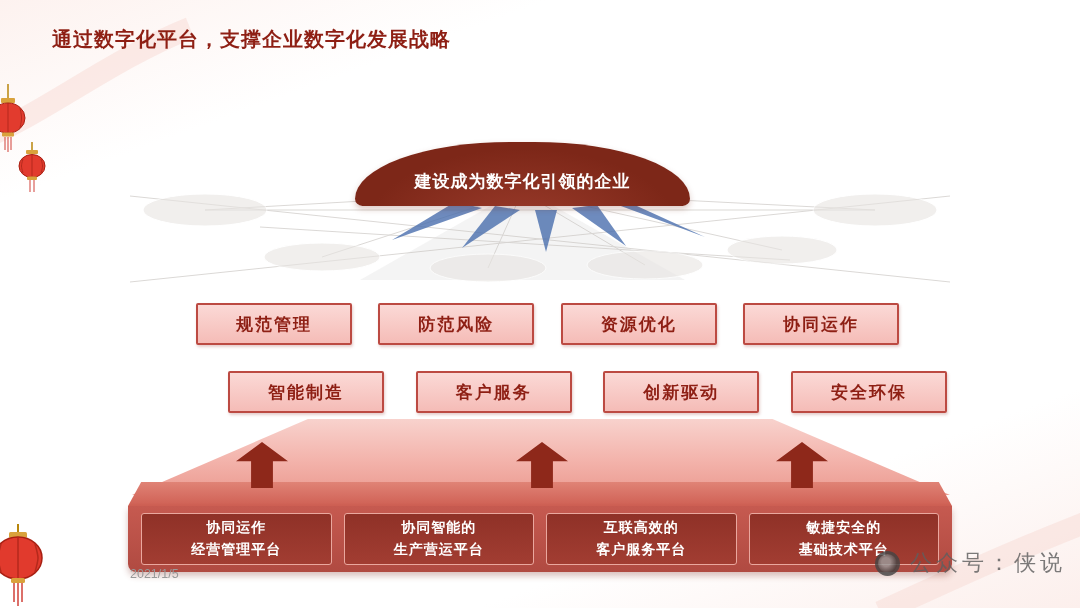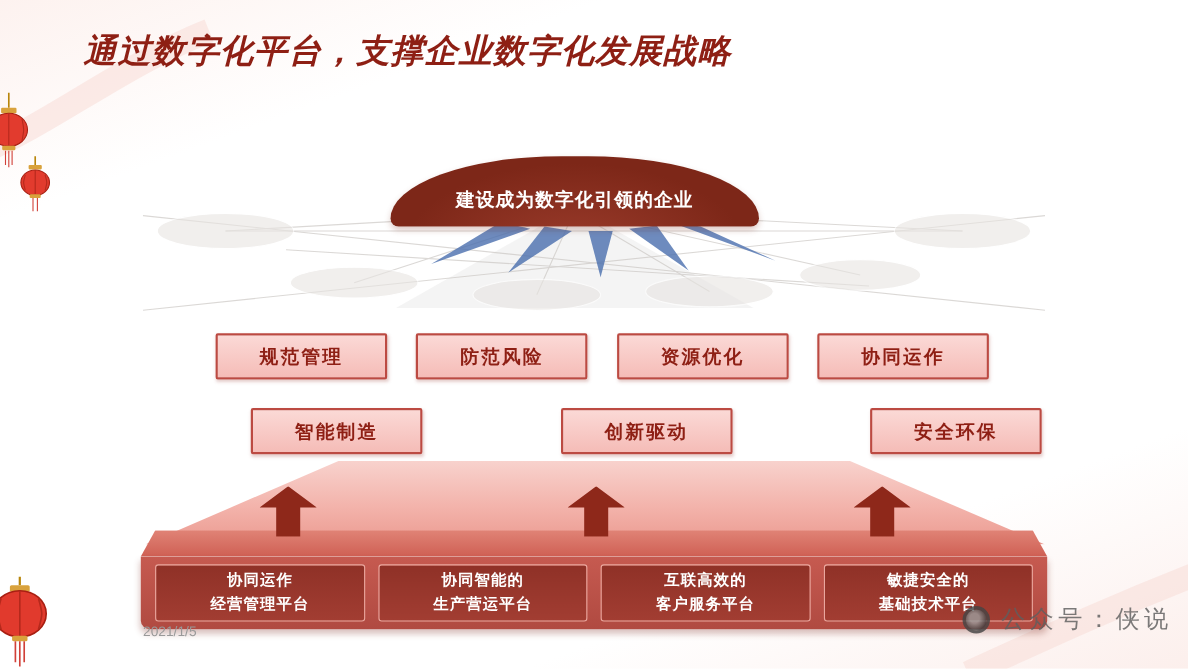--- a/index.html
+++ b/index.html
@@ -5,22 +5,22 @@
   * { margin:0; padding:0; box-sizing:border-box; }
   html,body { width:1080px; height:608px; }
   .slide {
     position:relative; width:1080px; height:608px; overflow:hidden;
     font-family:"Liberation Sans","DejaVu Sans",sans-serif;
     background:linear-gradient(160deg,#fdf2ef 0%,#ffffff 20%,#ffffff 78%,#fcefec 100%);
   }
   .deco-svg { position:absolute; pointer-events:none; }
 
   .title {
-    position:absolute; left:76px; top:26px;
-    font-size:30px; font-weight:bold; color:#8e1f14; letter-spacing:1px;font-style:italic;
+    position:absolute; left:52px; top:26px;
+    font-size:20px; font-weight:bold; color:#8e1f14; letter-spacing:1px;
   }
 
   .dome {
     position:absolute; left:355px; top:142px; width:335px; height:64px;
     background:radial-gradient(ellipse at 50% 130%, #9a3b2b 0%, #7d2718 65%);
     border-radius:170px 170px 8px 8px / 62px 62px 8px 8px;
     color:#fff; font-weight:bold; font-size:17px; text-align:center;
     padding-top:28px; letter-spacing:1px;
     box-shadow:0 3px 6px rgba(120,40,25,.25);
   }
@@ -155,20 +155,21 @@
 
   <div class="cap-row row1">
     <div class="cap-box">规范管理</div>
     <div class="cap-box">防范风险</div>
     <div class="cap-box">资源优化</div>
     <div class="cap-box">协同运作</div>
   </div>
 
   <div class="cap-row row2">
     <div class="cap-box">智能制造</div>
+    <div class="cap-box">客户服务</div>
     <div class="cap-box">创新驱动</div>
     <div class="cap-box">安全环保</div>
   </div>
 
   <div class="trapezoid"></div>
 
   <div class="platform-top"></div>
   <div class="platform-front">
     <div class="pf-box">
       <span>协同运作</span>

